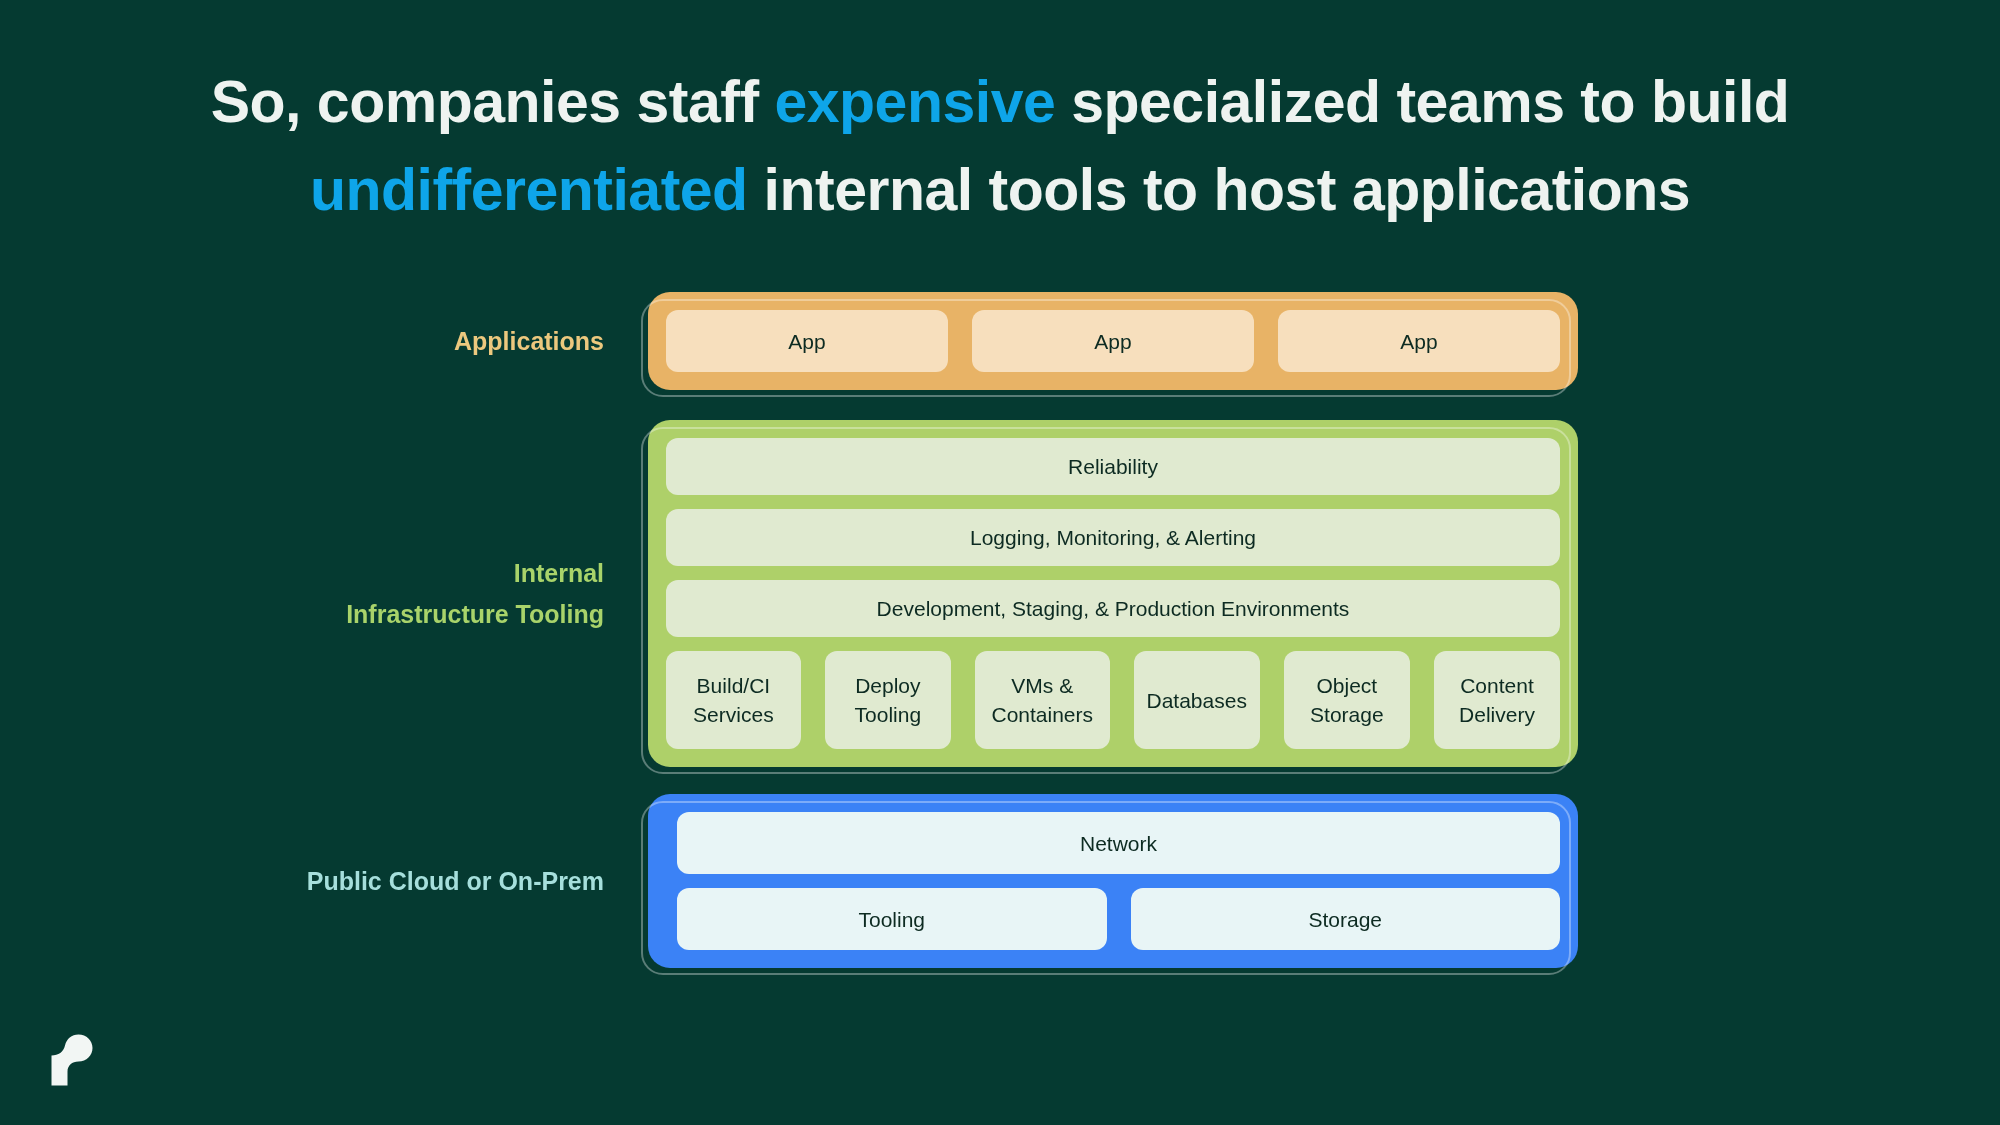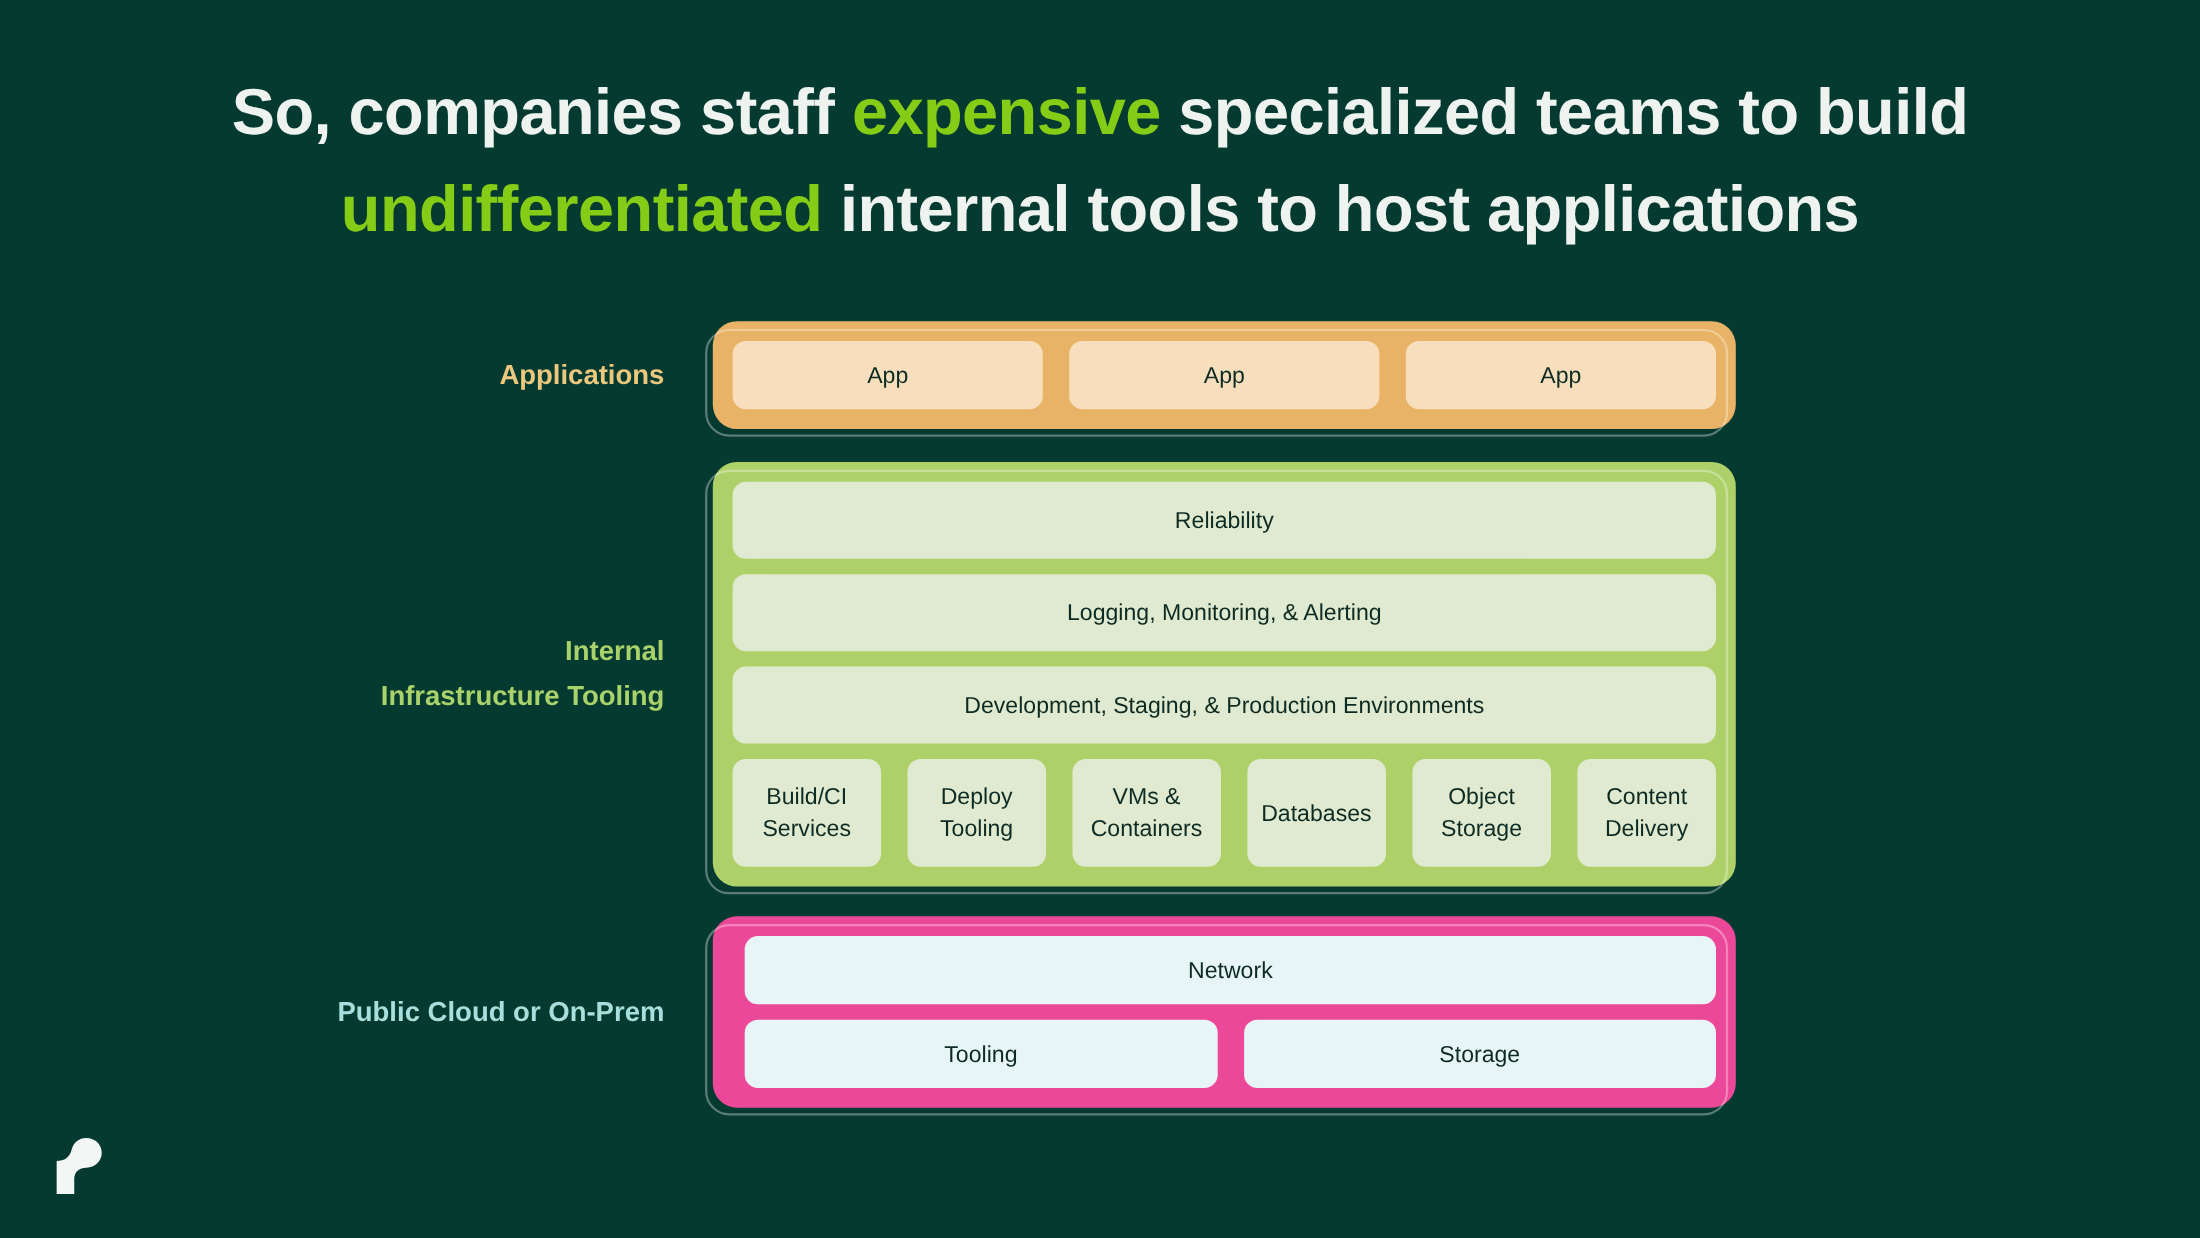--- a/index.html
+++ b/index.html
@@ -27,21 +27,21 @@
 
   .title-line {
     font-size: 59px;
     font-weight: 700;
     line-height: 88px;
     letter-spacing: -0.5px;
     color: #eef3f0;
     white-space: nowrap;
   }
 
-  .accent { color: #84cc16; margin-top: 11px; }
+  .accent { color: #0ea5e9; margin-top: 11px; }
 
   
   .diagram {
     position: absolute;
     left: 0;
     top: 292px;
     width: 2000px;
   }
 
   .tier {
@@ -80,21 +80,21 @@
     top: 7px;
     right: 7px;
     bottom: -7px;
     border-radius: 22px;
     border: 2px solid rgba(255, 255, 255, 0.34);
     pointer-events: none;
   }
 
   .panel-apps    { background: #e8b366; }
   .panel-tooling { background: #aed069; }
-  .panel-cloud   { background: #ec4899; padding-left: 29px; }
+  .panel-cloud   { background: #3b82f6; padding-left: 29px; }
 
   .row {
     display: flex;
     gap: 24px;
   }
   .row + .row { margin-top: 14px; }
 
   
   .card {
     flex: 1;
@@ -104,21 +104,21 @@
     justify-content: center;
     text-align: center;
     font-size: 21px;
     line-height: 29px;
     color: #0d2b22;
     white-space: pre-line;
     padding: 6px 8px;
   }
 
   .card-apps    { background: #f7dfbd; height: 62px; }
-  .card-tooling { background: #e0ead0; height: 70px; }
+  .card-tooling { background: #e0ead0; height: 57px; }
   .card-cloud   { background: #e8f5f6; height: 62px; }
 
   .card-tall { height: 98px; }
 
   
   .w-buildci  { flex: 1.10; }
   .w-deploy   { flex: 1.02; }
   .w-vms      { flex: 1.10; }
   .w-db       { flex: 1.02; }
   .w-object   { flex: 1.02; }

